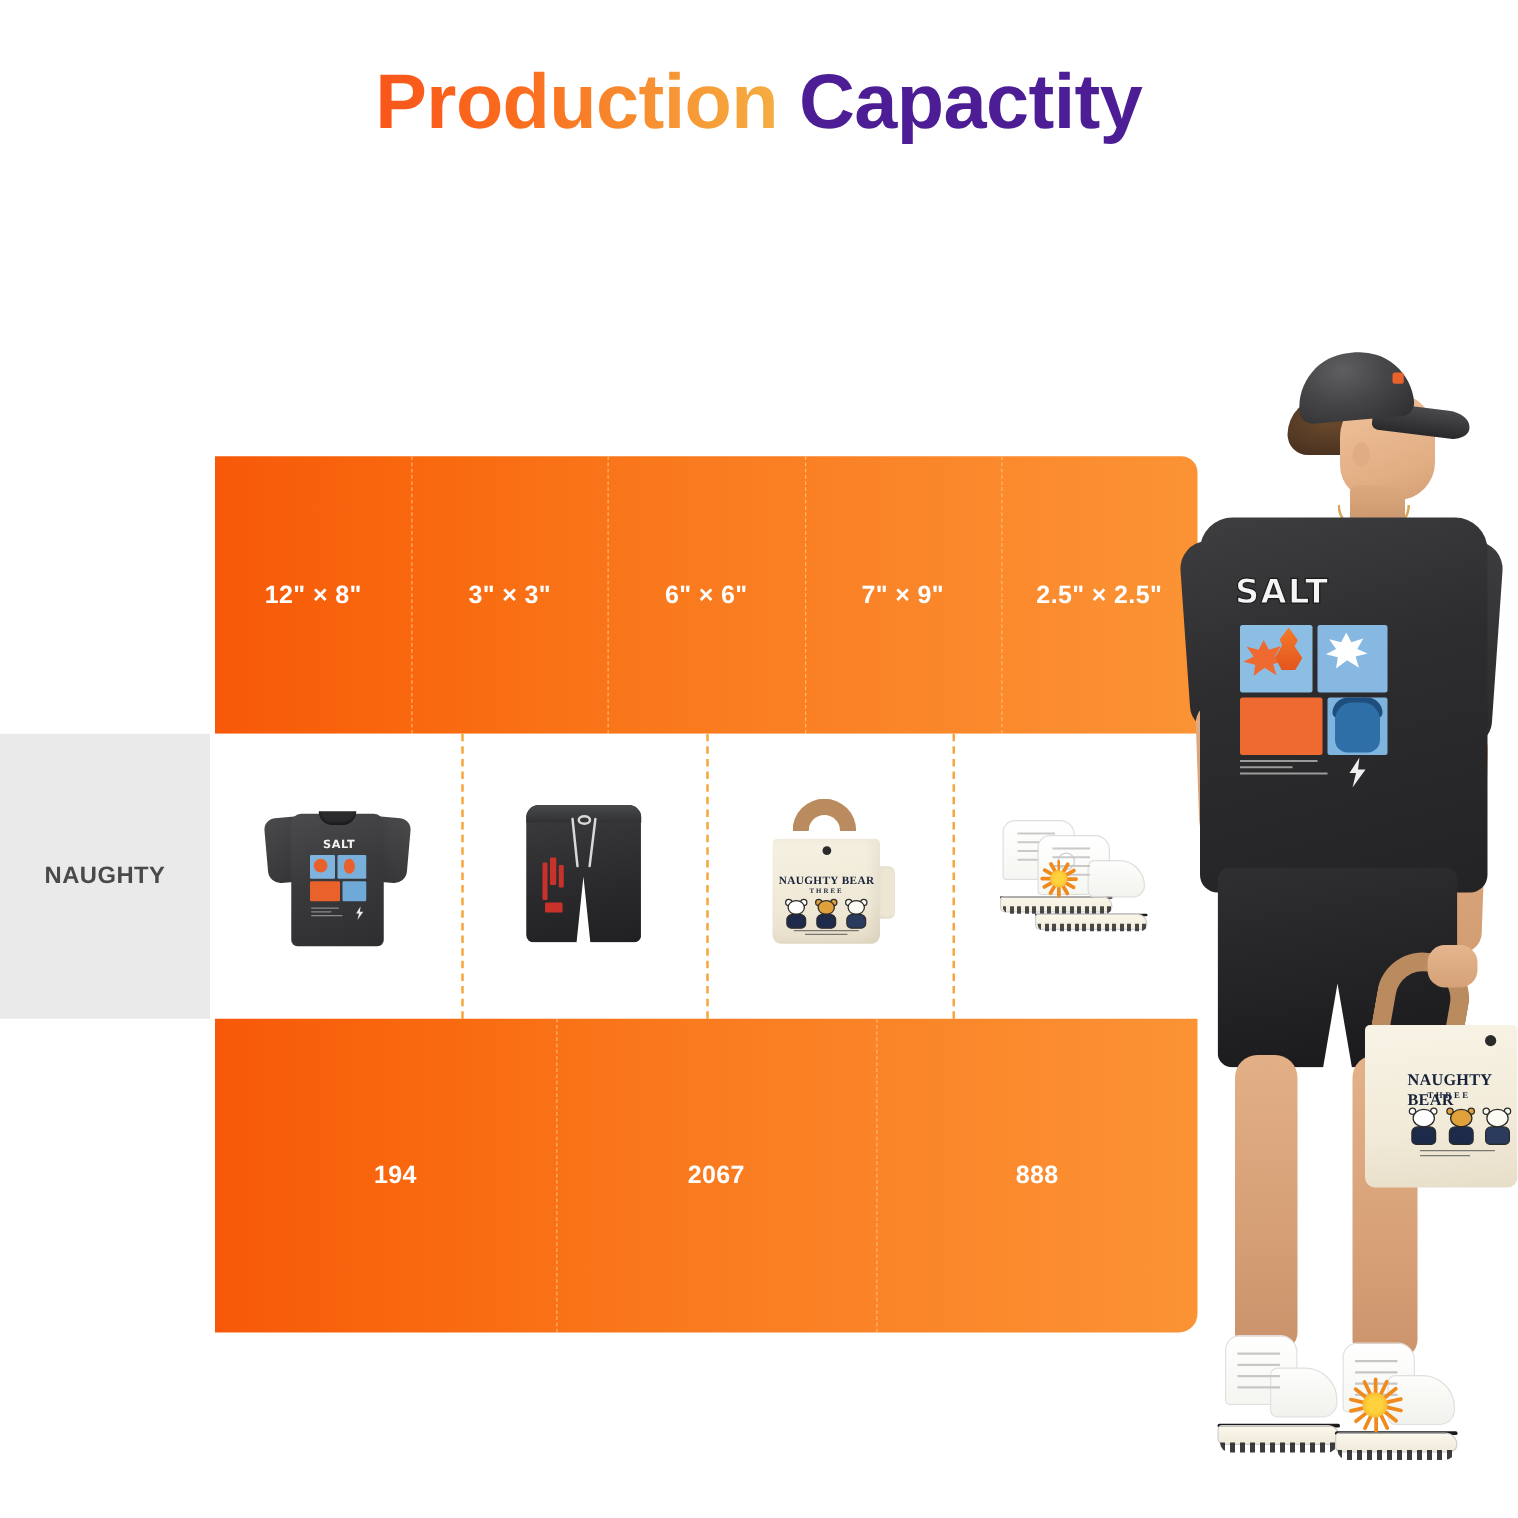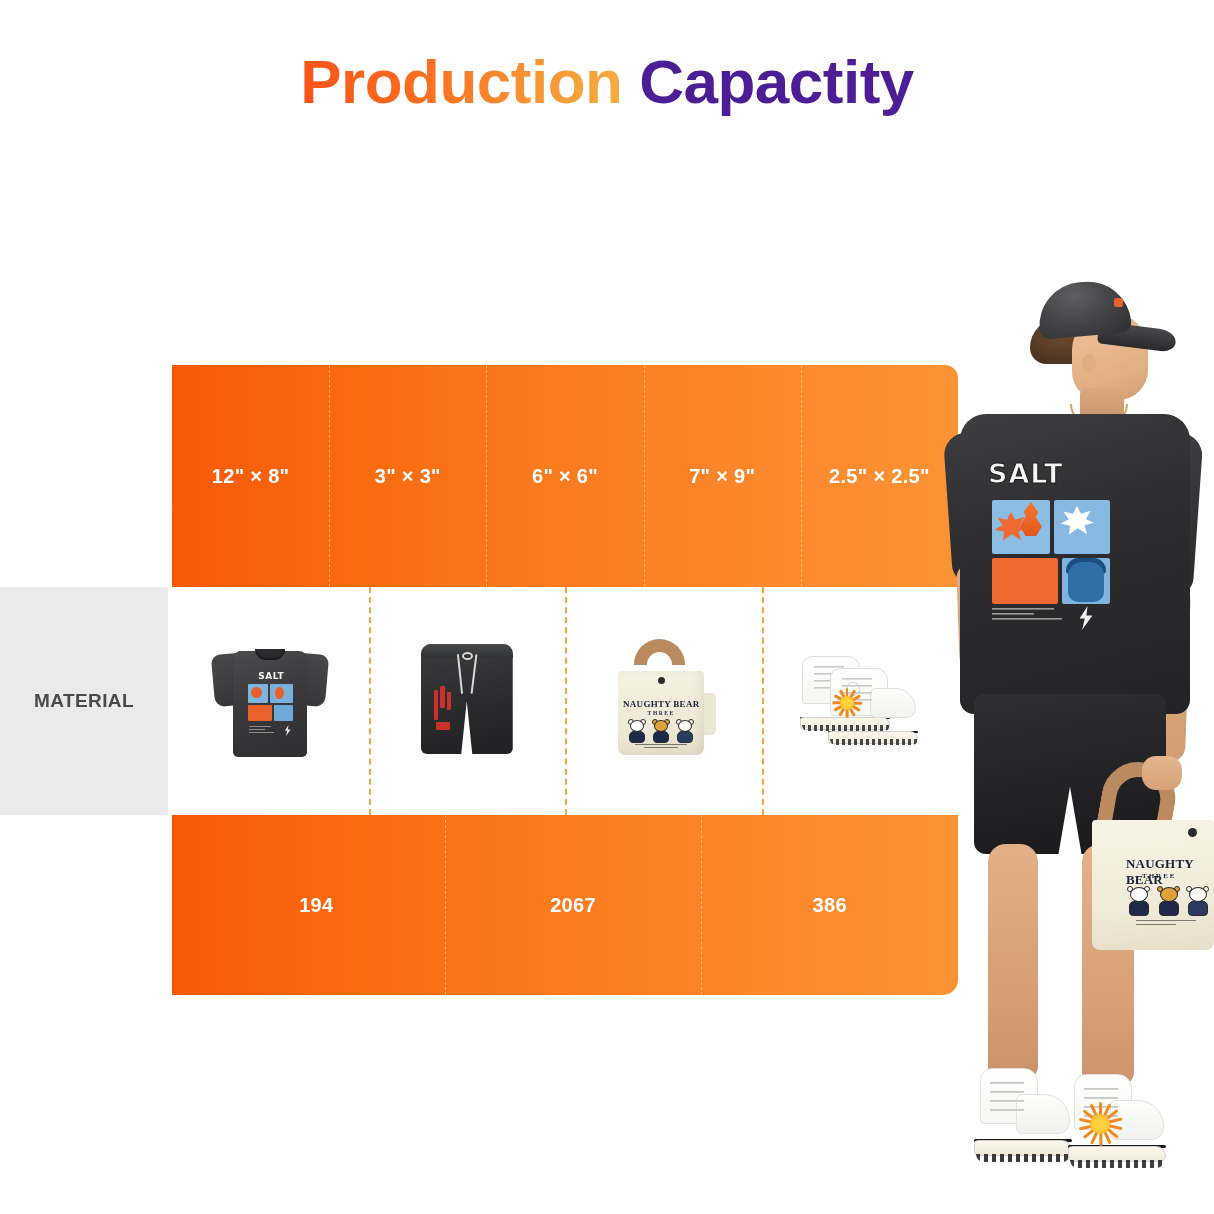--- a/index.html
+++ b/index.html
@@ -110,21 +110,21 @@
   }
 
   
   #row-size-label   { top: 0;    height: 222px; }
   #row-size-data    { top: 0;    height: 222px; border-top-right-radius: 13px; }
 
   #row-material-label { top: 222px; height: 228px; }
   #row-material-data  { top: 222px; height: 228px; }
 
   #row-prints-label { top: 450px; height: 220px; }
-  #row-prints-data  { top: 450px; height: 180px; border-bottom-right-radius: 15px; padding-left: 16px; }
+  #row-prints-data  { top: 450px; height: 251px; border-bottom-right-radius: 15px; padding-left: 16px; }
 
   
   .product { position: relative; width: 100%; height: 100%; }
 
   
   .tee { position:absolute; left:50%; top:50%; transform:translate(-50%,-50%); width:118px; height:120px; }
   .tee-body {
     position:absolute; left:22px; top:10px; width:74px; height:106px;
     background: linear-gradient(160deg,#4b4b4d 0%,#3a3a3c 45%,#2e2e30 100%);
     border-radius: 8px 8px 5px 5px;
@@ -615,21 +615,21 @@
       </div>
       <div class="cell">
         <span class="cell-value">7" × 9"</span>
       </div>
       <div class="cell">
         <span class="cell-value">2.5" × 2.5"</span>
       </div>
     </div>
 
     <div class="label-col" id="row-material-label">
-      <div class="label-text">MATERIAL</div>
+      <div class="label-text">NAUGHTY</div>
     </div>
     <div class="data-strip strip-white" id="row-material-data">
 
       <div class="cell">
         <div class="product">
           <div class="tee">
             <div class="tee-sleeve-l"></div>
             <div class="tee-sleeve-r"></div>
             <div class="tee-body"></div>
             <div class="tee-collar"></div>
@@ -744,21 +744,21 @@
     </div>
 
     <div class="data-strip strip-orange" id="row-prints-data">
       <div class="cell">
         <span class="cell-value">194</span>
       </div>
       <div class="cell">
         <span class="cell-value">2067</span>
       </div>
       <div class="cell">
-        <span class="cell-value">386</span>
+        <span class="cell-value">888</span>
       </div>
     </div>
   </div>
 
   <div id="model">
     <div class="m-part m-sleeve-l"></div>
     <div class="m-part m-sleeve-r"></div>
     <div class="m-part m-arm-l"></div>
     <div class="m-part m-arm-r"></div>
 

